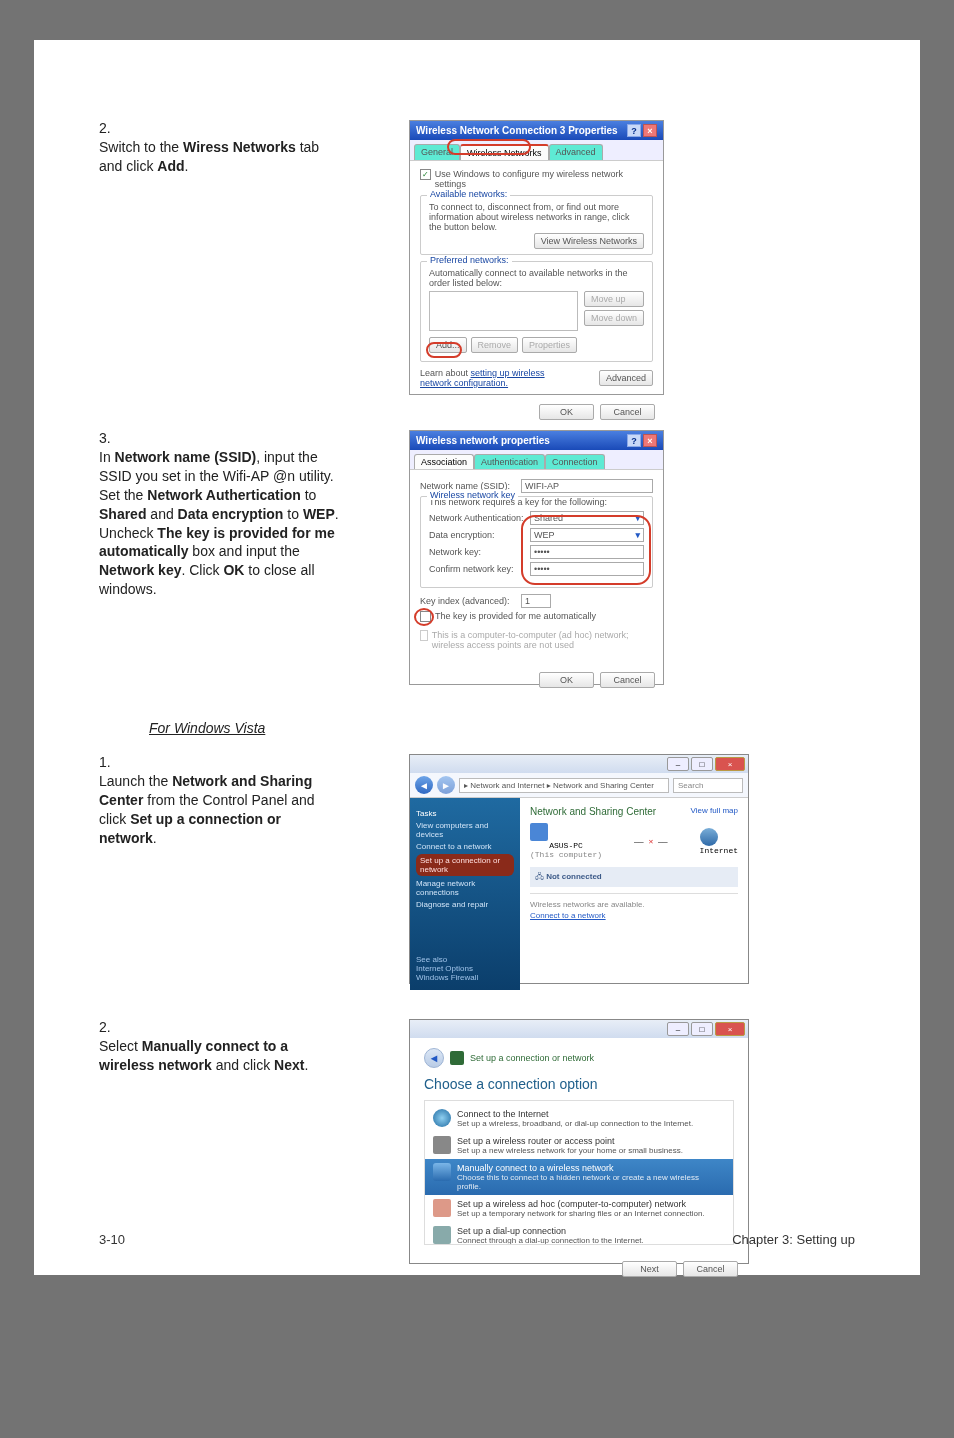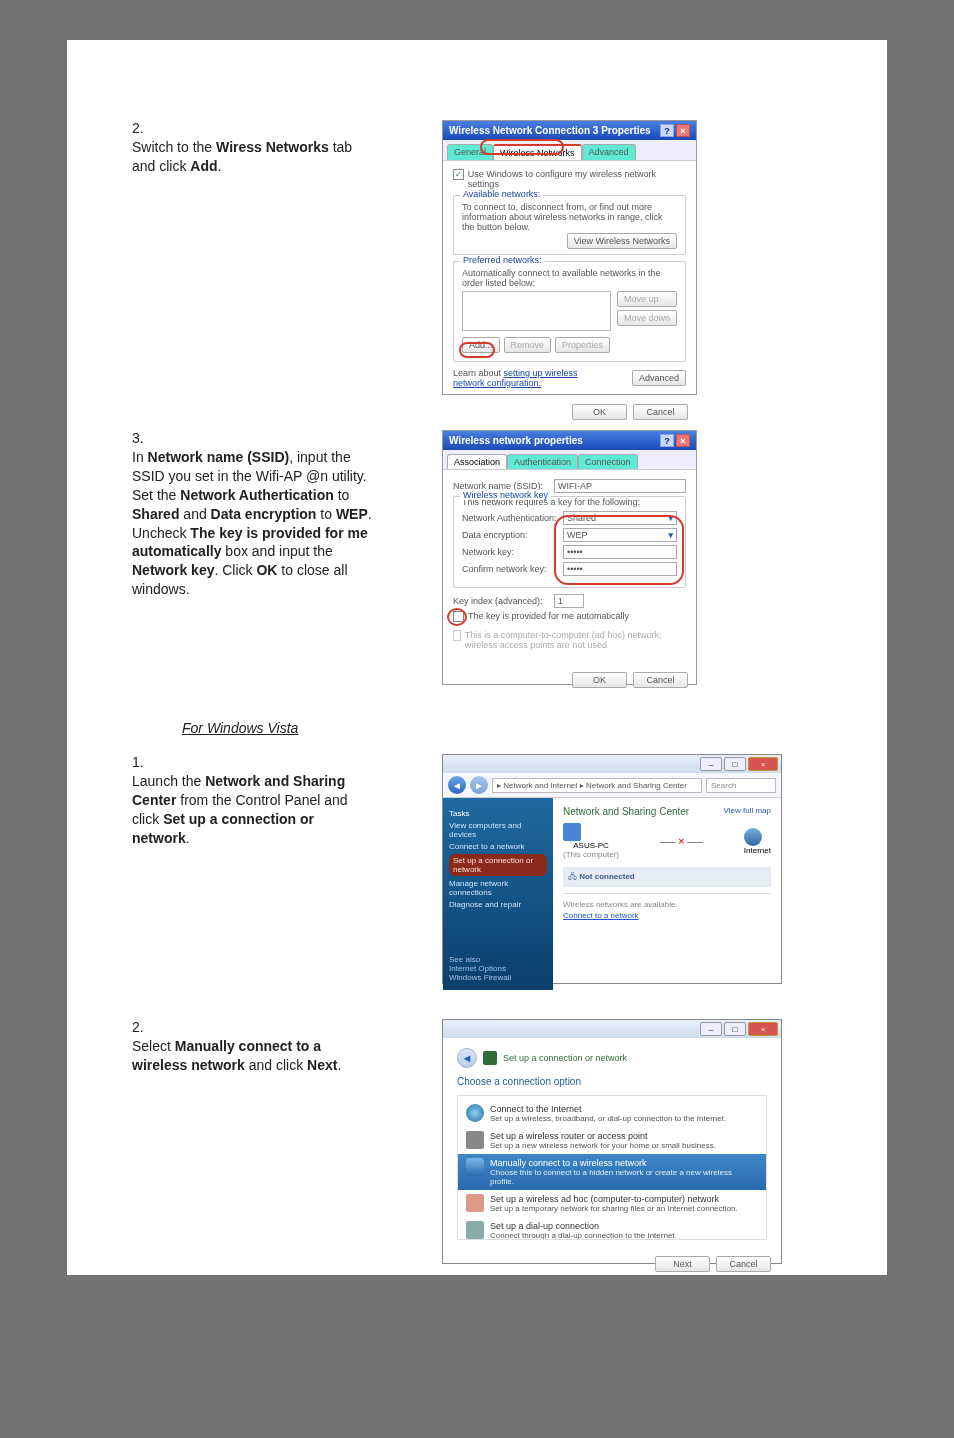--- a/index.html
+++ b/index.html
@@ -4,21 +4,21 @@
 <style>
   * { margin: 0; padding: 0; box-sizing: border-box; }
   body {
     background: #737373;
     font-family: Arial, Helvetica, sans-serif;
     display: flex;
     justify-content: center;
     padding: 40px 0;
   }
   .page {
-    width: 820px;
+    width: 886px;
     height: 1235px;
     background: #fff;
     position: relative;
     padding: 80px 65px 40px 65px;
   }
   .row {
     display: flex;
     margin-bottom: 35px;
   }
   .left-col {
@@ -151,35 +151,35 @@
   .navcircle{ width:18px; height:18px; border-radius:50%; background:linear-gradient(#6da4e8,#2f68c2); color:#fff; display:flex; align-items:center; justify-content:center; font-size:10px;}
   .addr{ flex:1; border:1px solid #bbb; background:#fff; padding:2px 4px; font-size:8px; color:#555;}
   .search{ width:70px; border:1px solid #bbb; background:#fff; padding:2px 4px; font-size:8px; color:#888;}
   .vmain{ display:flex; height:192px;}
   .vsidebar{ width:110px; background:linear-gradient(#1f6aa1,#0b3e6b); color:#cfe3f7; font-size:8px; padding:8px 6px;}
   .vsidebar .h{ margin:3px 0;}
   .pill{ background:#8a2a1a; border-radius:6px; padding:2px 4px; margin:3px 0; color:#fdd;}
   .vsidebar .bot{ position:absolute; bottom:8px; left:6px; color:#9fc2e8;}
   .vcontent{ flex:1; padding:8px 10px; font-size:8px; position:relative;}
   .vheading{ color:#2f6b37; font-size:10px; margin-bottom:6px;}
-  .diagram{ display:flex; align-items:center; margin:4px 0 8px 0;}
+  .diagram{ display:flex; align-items:center; margin:4px 0 8px 0;font-family:Liberation Mono, monospace;}
   .pcicon{width:18px;height:18px;background:#4a86d6;border-radius:2px;}
   .redx{color:#d33;font-weight:bold;}
   .globeicon{width:18px;height:18px;background:linear-gradient(#7aaed8,#2f6aa8);border-radius:50%;}
   .status-hd{ background:#e6ecf5; padding:3px 5px; margin-top:4px; color:#3c5a88;}
   .hr{border-top:1px solid #ddd; margin:6px 0;}
   .viewmap{ position:absolute; top:8px; right:10px; color:#2259c5;}
 
   
   .shot4{ width:340px; height:245px; background:#fff; border:1px solid #888;}
   .wbody{ padding:10px 14px; font-size:9px; color:#333;}
   .wtop{ display:flex; align-items:center; gap:6px; color:#2f6b37; margin-bottom:8px;}
   .wicon{ width:14px; height:14px; background:#2f6b37; border-radius:2px;}
   .backarr{ width:20px; height:20px; border-radius:50%; background:linear-gradient(#dce7f5,#b9cce6); border:1px solid #9eb4d4; color:#2259c5; display:flex; align-items:center; justify-content:center; font-size:11px;}
-  .whead{ color:#1f5f8b; font-size:10px; margin-bottom:8px;}
+  .whead{ color:#1f5f8b; font-size:14px; margin-bottom:8px;}
   .optlist{ border:1px solid #ddd; padding:4px 0; height:145px; overflow:hidden;}
   .opt{ display:flex; gap:6px; padding:4px 8px; align-items:flex-start;}
   .opt.sel{ background:linear-gradient(#3e86c7,#2a6baf); color:#fff;}
   .opticon{ width:18px; height:18px; flex-shrink:0;}
   .opt .t{ font-size:9px;}
   .opt .d{ font-size:8px; opacity:0.85;}
   .globei{ background:radial-gradient(#8ecff0,#1f6aa1); border-radius:50%;}
   .routi{ background:#888; border-radius:2px;}
   .wifii{ background:linear-gradient(#7ab6e8,#2a6baf); border-radius:3px;}
   .adhoci{ background:#d98; border-radius:2px;}
@@ -451,13 +451,17 @@
           </div>
         </div>
         <div class="wfoot">
           <span class="graybtn" style="width:55px; text-align:center;">Next</span>
           <span class="graybtn" style="width:55px; text-align:center;">Cancel</span>
         </div>
       </div>
     </div>
   </div>
 
+  <div class="footer">
+    <span>3-10</span>
+    <span>Chapter 3: Setting up</span>
+  </div>
 </div>
 
 </body></html>

